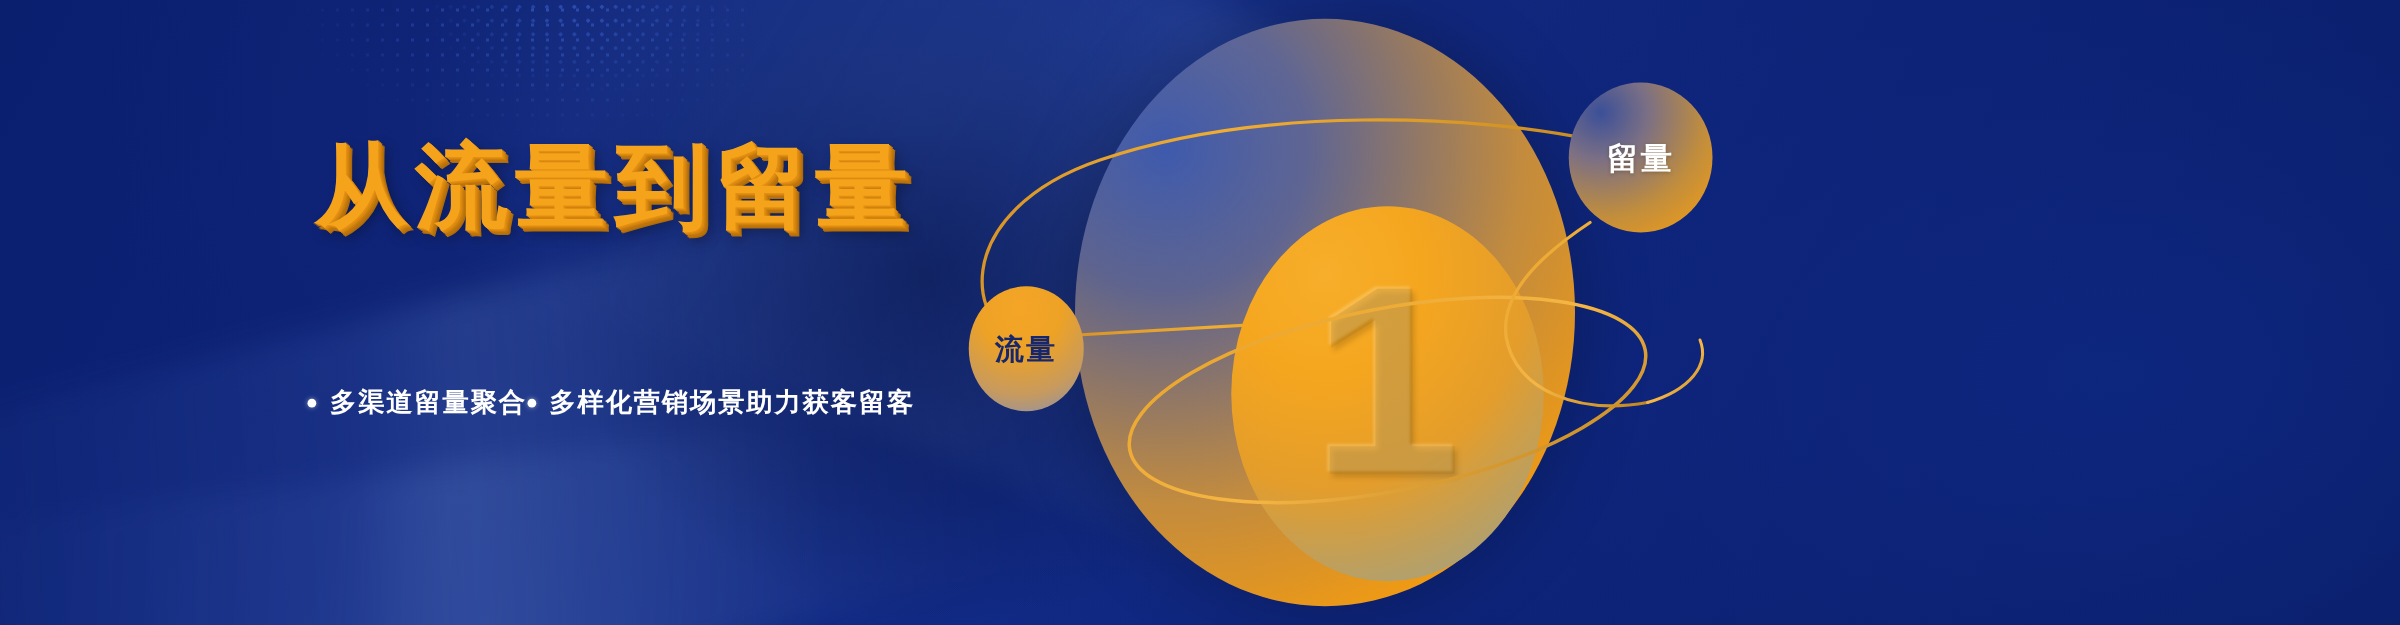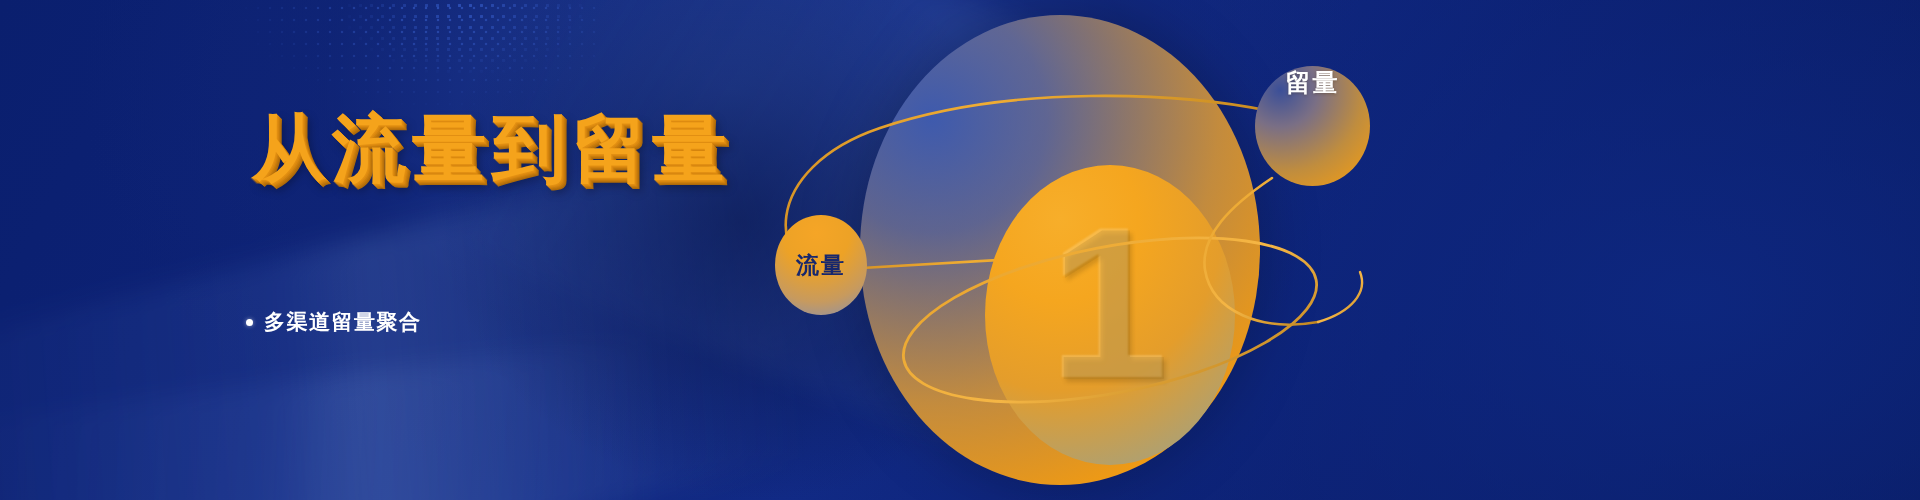--- a/index.html
+++ b/index.html
@@ -122,34 +122,34 @@
     text-align:center;
     font-size:215px; line-height:1;
     font-weight:bold;
     font-family:"Liberation Sans","DejaVu Sans",sans-serif;
     color:rgba(150,110,30,0.20);
     text-shadow:-2px -2px 2px rgba(255,220,150,0.35), 2px 3px 4px rgba(90,60,10,0.22);
   }
 
   
   .sphere-liu{
-    left:775px; top:215px; width:92px; height:100px;
+    left:775px; top:229px; width:92px; height:100px;
     background:radial-gradient(ellipse 120% 115% at 45% 18%, #f5a526 0%, #eda226 30%, #c79a5e 60%, #7b8ec0 88%, #5c7ac0 100%);
     display:flex; align-items:center; justify-content:center;text-align:center;
   }
   .sphere-liu .lbl{
     font-size:23px; font-weight:bold; letter-spacing:2px;
     color:#17276d;
   }
 
   
   .sphere-留{
     left:1255px; top:66px; width:115px; height:120px;
     background:radial-gradient(ellipse 125% 118% at 22% 20%, #3b4f98 0%, #7a6f85 26%, #c08d3e 58%, #ef9c17 86%, #f2a418 100%);
-    display:flex; align-items:flex-start; justify-content:center;
+    display:flex; align-items:center; justify-content:center;
   }
   .sphere-留 .lbl{
     font-size:25px; font-weight:bold; letter-spacing:2px;
     color:#ffffff;
     text-shadow:0 1px 3px rgba(60,40,5,0.35);
   }
 
   .rings{ position:absolute; left:0; top:0; width:1920px; height:500px; }
 </style>
 </head>
@@ -211,16 +211,20 @@
   </div>
 
   <div class="copy">
     <div class="headline">从流量到留量</div>
 
     <div class="bullets">
       <div class="bullet">
         <span class="dot"></span>
         <span class="btxt">多渠道留量聚合</span>
       </div>
+      <div class="bullet">
+        <span class="dot"></span>
+        <span class="btxt">多样化营销场景助力获客留客</span>
+      </div>
     </div>
   </div>
 
 </div>
 
 </body></html>

